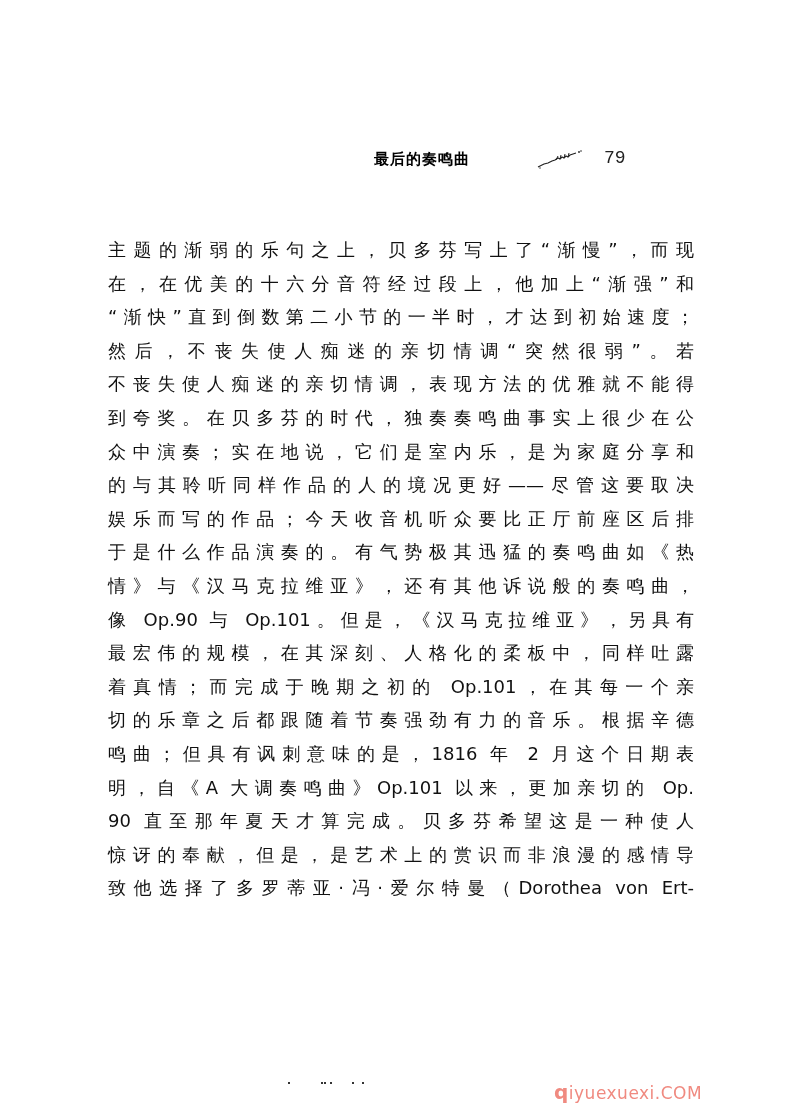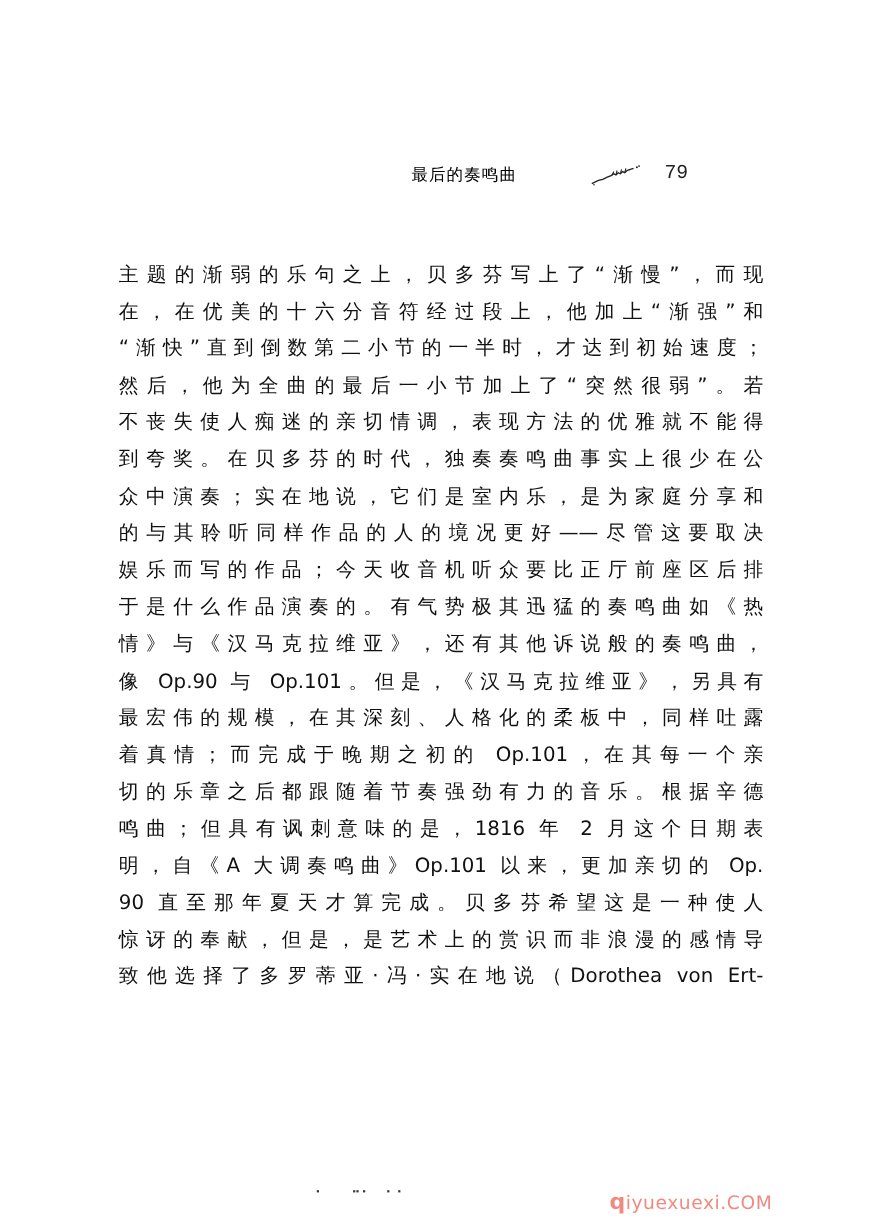--- a/index.html
+++ b/index.html
@@ -20,21 +20,21 @@
       top: 146px;
       left: 374px;
       width: 300px;
       height: 30px;
     }
     .header-title {
       position: absolute;
       left: 0;
       top: 4px;
       font-family: "DejaVu Sans", sans-serif;
-      font-weight: normal;
+      font-weight: bold;
       font-size: 15px;
       letter-spacing: 1px;
       color: #000;
     }
     .header-ornament {
       position: absolute;
       left: 162px;
       top: 2px;
       width: 48px;
       height: 22px;
@@ -111,37 +111,37 @@
       <circle cx="4" cy="20" r="0.7" fill="#222"></circle>
     </svg>
   </span>
   <span class="page-number">79</span>
 </div>
 
 <div class="body-text">
   <span class="line">主题的渐弱的乐句之上，贝多芬写上了“渐慢”，而现</span>
   <span class="line">在，在优美的十六分音符经过段上，他加上“渐强”和</span>
   <span class="line">“渐快”直到倒数第二小节的一半时，才达到初始速度；</span>
-  <span class="line">然后，他为全曲的最后一小节加上了“突然很弱”。若</span>
+  <span class="line">然后，不丧失使人痴迷的亲切情调“突然很弱”。若</span>
   <span class="line">不丧失使人痴迷的亲切情调，表现方法的优雅就不能得</span>
   <span class="line">到夸奖。在贝多芬的时代，独奏奏鸣曲事实上很少在公</span>
   <span class="line">众中演奏；实在地说，它们是室内乐，是为家庭分享和</span>
   <span class="line">的与其聆听同样作品的人的境况更好——尽管这要取决</span>
   <span class="line">娱乐而写的作品；今天收音机听众要比正厅前座区后排</span>
   <span class="line">于是什么作品演奏的。有气势极其迅猛的奏鸣曲如《热</span>
   <span class="line">情》与《汉马克拉维亚》，还有其他诉说般的奏鸣曲，</span>
   <span class="line">像 Op.90 与 Op.101。但是，《汉马克拉维亚》，另具有</span>
   <span class="line">最宏伟的规模，在其深刻、人格化的柔板中，同样吐露</span>
   <span class="line">着真情；而完成于晚期之初的 Op.101，在其每一个亲</span>
   <span class="line">切的乐章之后都跟随着节奏强劲有力的音乐。根据辛德</span>
   <span class="line">鸣曲；但具有讽刺意味的是，1816 年 2 月这个日期表</span>
   <span class="line">明，自《A 大调奏鸣曲》Op.101 以来，更加亲切的 Op.</span>
   <span class="line">90 直至那年夏天才算完成。贝多芬希望这是一种使人</span>
   <span class="line">惊讶的奉献，但是，是艺术上的赏识而非浪漫的感情导</span>
-  <span class="line last">致他选择了多罗蒂亚·冯·实在地说（Dorothea von Ert-</span>
+  <span class="line last">致他选择了多罗蒂亚·冯·爱尔特曼（Dorothea von Ert-</span>
 </div>
 
 <div class="footer-specks">
   <span class="speck" style="left:0px"></span>
   <span class="speck" style="left:33px"></span>
   <span class="speck" style="left:36px"></span>
   <span class="speck" style="left:42px"></span>
   <span class="speck" style="left:64px"></span>
   <span class="speck" style="left:74px"></span>
 </div>

